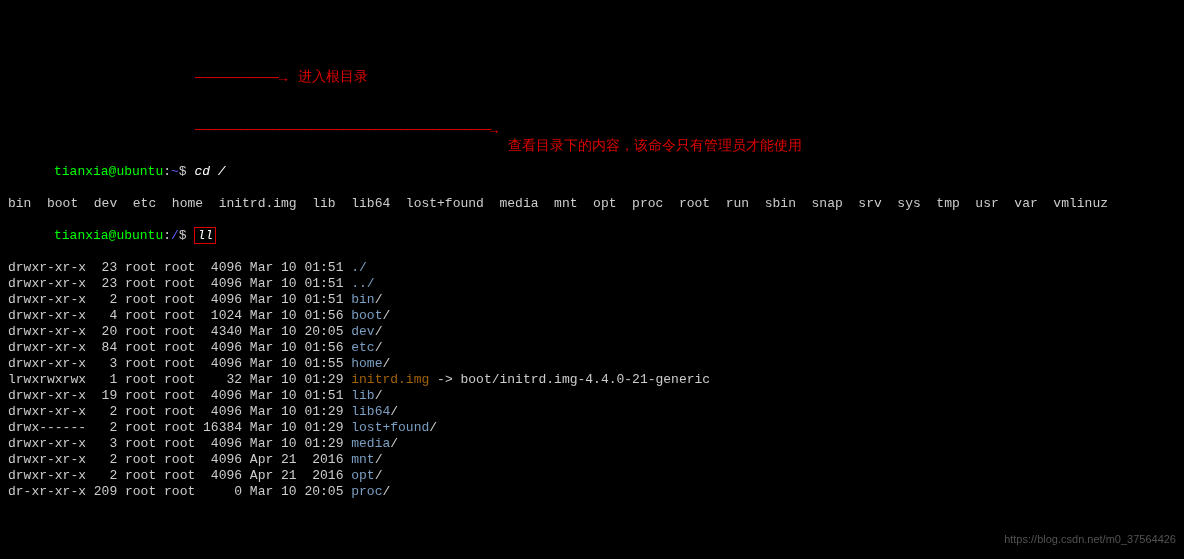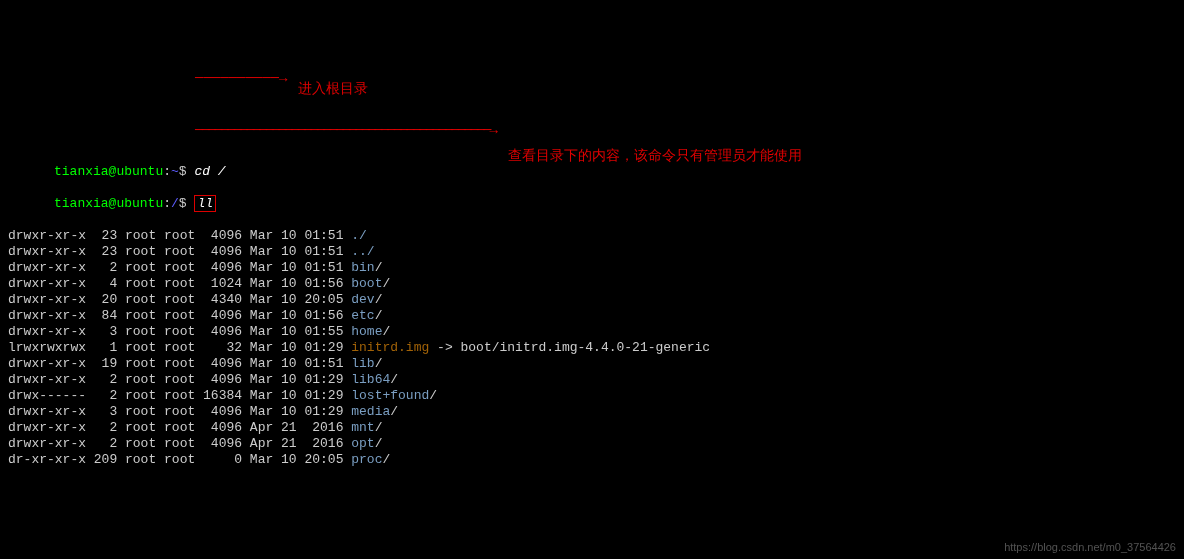--- a/index.html
+++ b/index.html
@@ -19,34 +19,35 @@
   .prompt-user { color: #00ff00; margin-left: 46px; }
   .prompt-path { color: #5c5cff; }
   .cmd { color: #fff; font-style: italic; }
   .dir { color: #7a9ec2; }
   .link { color: #a16207; }
   .plain { color: #ccc; }
   .redbox { border: 1px solid #d00; padding: 0 2px; }
   .ann { position: absolute; color: #d00; font-family: "SimSun", serif; font-size: 14px; pointer-events: none; }
   .arrow1 { position:absolute; color:#d00; left:195px; top:6px; font-size:14px; pointer-events:none; }
   .arrow2 { position:absolute; color:#d00; left:195px; top:58px; font-size:14px; letter-spacing:-2px; pointer-events:none; white-space:nowrap; }
-  .watermark { position:absolute; right:8px; bottom:4px; color:#888; font-size:11px; font-family:sans-serif; opacity:0.6; }
+  .watermark { position:absolute; right:8px; bottom:12px; color:#888; font-size:11px; font-family:sans-serif; opacity:0.6; }
 </style>
 </head>
 <body>
 
 
 
 <div class="term">
 <span class="arrow1">──────────→</span>
-<span class="ann" style="left:298px;top:17px;">进入根目录</span>
+<span class="ann" style="left:298px;top:5px;">进入根目录</span>
 <span class="arrow2">──────────────────────────────────────────────→</span>
-<span class="ann" style="left:508px;top:84px;">查看目录下的内容，该命令只有管理员才能使用</span>
+<span class="ann" style="left:508px;top:74px;">查看目录下的内容，该命令只有管理员才能使用</span>
 
 <div><span class="prompt-user">tianxia@ubuntu</span><span class="plain">:</span><span class="prompt-path">~</span><span class="plain">$ </span><span class="cmd">cd /</span></div>
+<div class="plain">bin  boot  dev  etc  home  initrd.img  lib  lib64  lost+found  media  mnt  opt  proc  root  run  sbin  snap  srv  sys  tmp  usr  var  vmlinuz</div>
 <div><span class="prompt-user">tianxia@ubuntu</span><span class="plain">:</span><span class="prompt-path">/</span><span class="plain">$ </span><span class="cmd redbox">ll</span></div>
 <div id="ll-container"><div><span class="plain">drwxr-xr-x  23 root root  4096 Mar 10 01:51 </span><span class="dir">./</span></div><div><span class="plain">drwxr-xr-x  23 root root  4096 Mar 10 01:51 </span><span class="dir">../</span></div><div><span class="plain">drwxr-xr-x   2 root root  4096 Mar 10 01:51 </span><span class="dir">bin</span><span class="plain">/</span></div><div><span class="plain">drwxr-xr-x   4 root root  1024 Mar 10 01:56 </span><span class="dir">boot</span><span class="plain">/</span></div><div><span class="plain">drwxr-xr-x  20 root root  4340 Mar 10 20:05 </span><span class="dir">dev</span><span class="plain">/</span></div><div><span class="plain">drwxr-xr-x  84 root root  4096 Mar 10 01:56 </span><span class="dir">etc</span><span class="plain">/</span></div><div><span class="plain">drwxr-xr-x   3 root root  4096 Mar 10 01:55 </span><span class="dir">home</span><span class="plain">/</span></div><div><span class="plain">lrwxrwxrwx   1 root root    32 Mar 10 01:29 </span><span class="link">initrd.img</span><span class="plain"> -&gt; boot/initrd.img-4.4.0-21-generic</span></div><div><span class="plain">drwxr-xr-x  19 root root  4096 Mar 10 01:51 </span><span class="dir">lib</span><span class="plain">/</span></div><div><span class="plain">drwxr-xr-x   2 root root  4096 Mar 10 01:29 </span><span class="dir">lib64</span><span class="plain">/</span></div><div><span class="plain">drwx------   2 root root 16384 Mar 10 01:29 </span><span class="dir">lost+found</span><span class="plain">/</span></div><div><span class="plain">drwxr-xr-x   3 root root  4096 Mar 10 01:29 </span><span class="dir">media</span><span class="plain">/</span></div><div><span class="plain">drwxr-xr-x   2 root root  4096 Apr 21  2016 </span><span class="dir">mnt</span><span class="plain">/</span></div><div><span class="plain">drwxr-xr-x   2 root root  4096 Apr 21  2016 </span><span class="dir">opt</span><span class="plain">/</span></div><div><span class="plain">dr-xr-xr-x 209 root root     0 Mar 10 20:05 </span><span class="dir">proc</span><span class="plain">/</span></div></div>
 
 
 
 </div>
 
 <div class="watermark">https://blog.csdn.net/m0_37564426</div>
 
 

